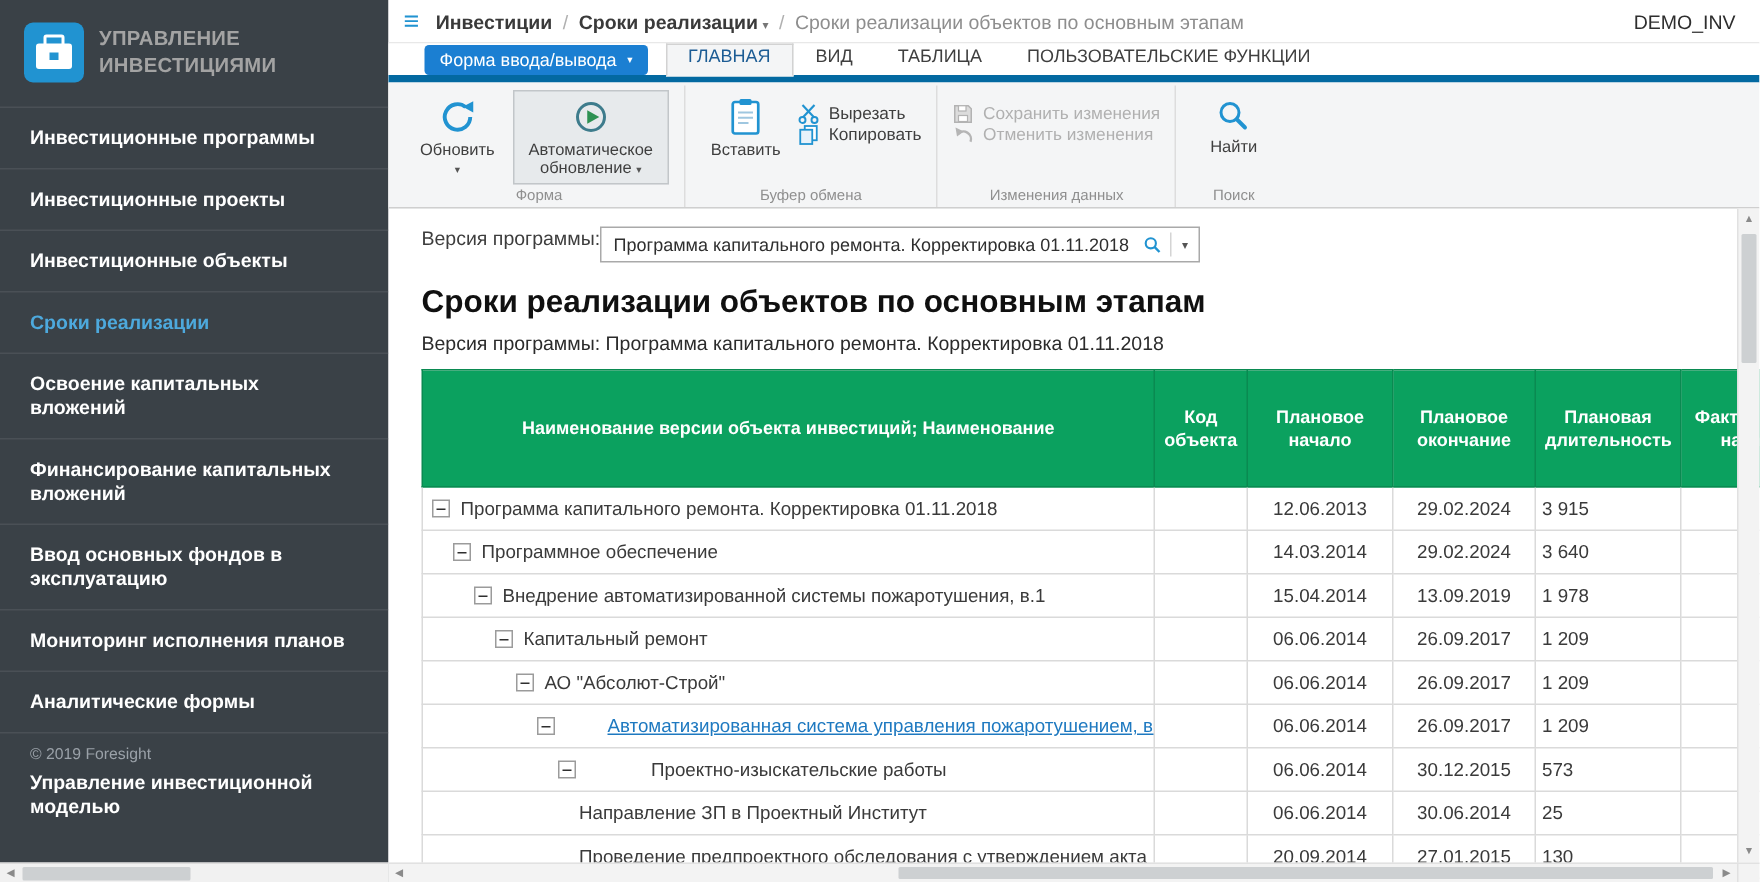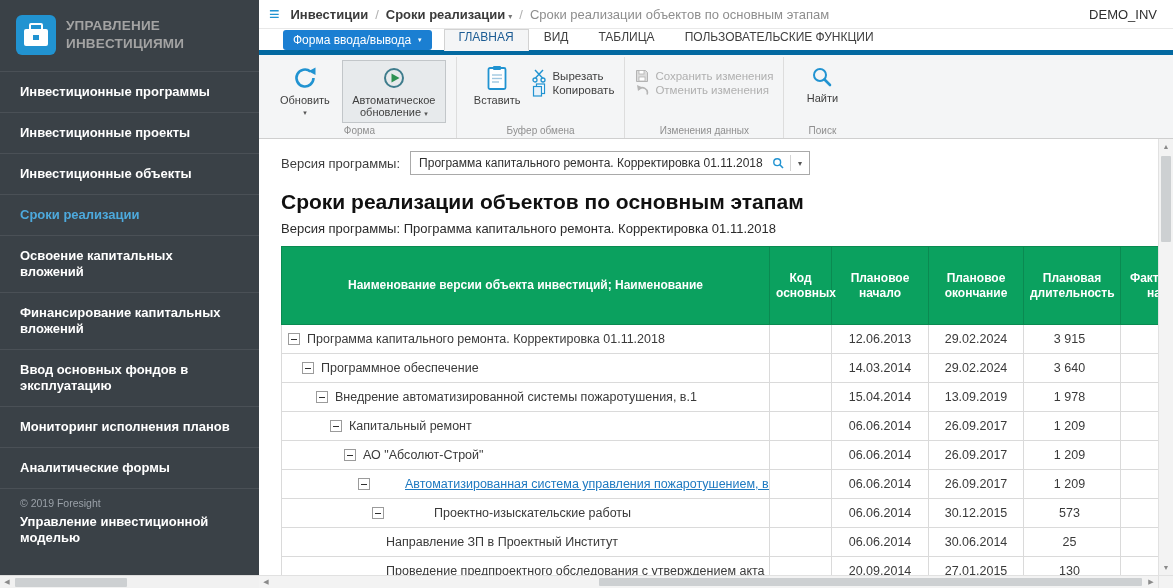--- a/index.html
+++ b/index.html
@@ -44,34 +44,34 @@
 .big-btn{display:flex;flex-direction:column;align-items:center;gap:3px;padding:4px 6px 2px;font-size:11px;color:#3f3f3f;text-align:center;cursor:pointer;border:1px solid transparent;min-width:56px}
 .big-btn .blabel{line-height:12px}
 .big-btn .caret{font-size:7px;color:#555}
 .big-btn.pressed{background:#e7eaec;border-color:#c2c6c9}
 .big-btn.auto{max-width:104px}
 .scol{display:flex;flex-direction:column;padding-top:9px}
 .sbtnr{display:flex;align-items:center;gap:6px;font-size:11.5px;color:#3f3f3f;cursor:pointer;white-space:nowrap}
 .sbtnr.disabled{color:#b0b0b0;cursor:default}
 
 .content{flex:1;min-height:0;padding:12px 0 0 22px;overflow:hidden;position:relative}
-.version-row{display:flex;align-items:center;gap:10px;font-size:13px;color:#3d3d3d;height:24px}
+.version-row{display:flex;align-items:flex-start;font-size:13px;color:#3d3d3d;height:24px}
 .version-box{width:400px;height:24px;border:1px solid #a9a9a9;background:#fff;display:flex;align-items:center;padding:0 5px 0 8px;cursor:text}
 .version-text{flex:1;font-size:12px;color:#2f2f2f;white-space:nowrap;overflow:hidden}
 .vi-sep{width:1px;height:16px;background:#d4d4d4;margin:0 5px}
 .vi-caret{font-size:8px;color:#555;cursor:pointer;padding:0 2px}
 .report-title{margin-top:15px;font-size:21px;font-weight:bold;color:#101010}
 .report-subtitle{margin-top:7px;font-size:13px;color:#2b2b2b}
 
 .grid-wrap{margin-top:10px}
 table.grid{border-collapse:collapse;table-layout:fixed;width:934px}
 .grid th{background:#0ba15f;border:1px solid #0a8a51;color:#fff;font-size:12px;font-weight:bold;height:78px;vertical-align:middle;text-align:center;padding:2px 6px;line-height:15px;cursor:default}
 .grid td{border:1px solid #dadada;height:29px;font-size:12.5px;color:#3a3a3a;padding:0;vertical-align:middle;white-space:nowrap;overflow:hidden}
 .grid td.c-date{text-align:center;padding:0 4px}
-.grid td.c-num{text-align:center;padding:0 9px 0 4px}
+.grid td.c-num{text-align:left;padding:0 9px 0 4px}
 .grid td:nth-child(3){border-left-color:#0ba15f}
 .tree-cell{display:flex;align-items:center;min-width:0;padding-right:4px}
 .minus{width:12px;height:12px;flex:0 0 12px;border:1px solid #9b9b9b;background:#fff;position:relative;margin-right:7px;cursor:pointer}
 .minus::after{content:"";position:absolute;left:2px;right:2px;top:5px;border-top:1px solid #2f2f2f}
 .row-name{white-space:nowrap}
 .row-name.obj-link{color:#1e79c0;text-decoration:underline;cursor:pointer}
 
 .vscroll{position:absolute;top:139px;right:0;bottom:13px;width:15px;background:#f3f3f3;border-left:1px solid #e1e1e1}
 .vscroll .sarrow{height:15px;display:flex;align-items:center;justify-content:center;font-size:7px;color:#8a8a8a;cursor:pointer}
 .vscroll .sarrow.down{position:absolute;bottom:0;left:0;right:0}
@@ -262,21 +262,21 @@
             <col style="width:488px">
               <col style="width:62px">
               <col style="width:97px">
               <col style="width:95px">
               <col style="width:97px">
               <col style="width:95px">
           </colgroup>
           <thead>
             <tr>
               <th>Наименование версии объекта инвестиций; Наименование</th>
-              <th>Код основных</th>
+              <th>Код объекта</th>
               <th>Плановое начало</th>
               <th>Плановое окончание</th>
               <th>Плановая длительность</th>
               <th>Фактическое начало</th>
             </tr>
           </thead>
           <tbody id="grid-body">
               <tr>
     <td class="c-name">
       <div class="tree-cell" style="padding-left: 6px;">

